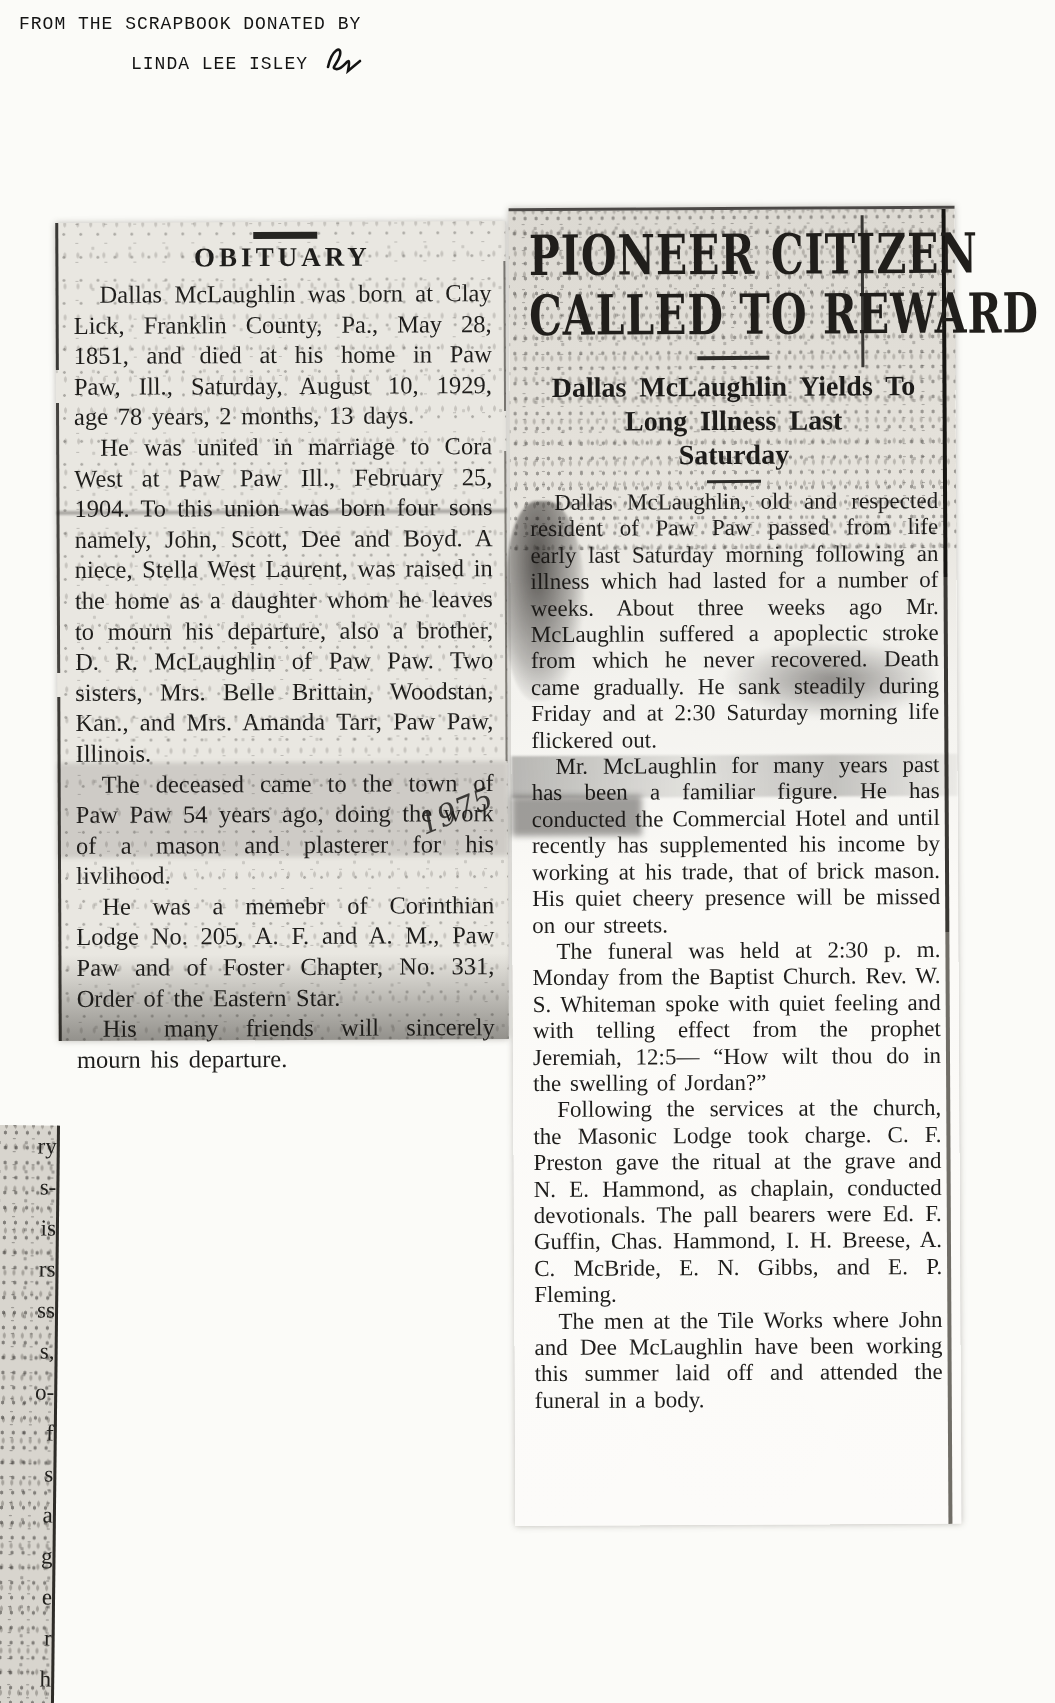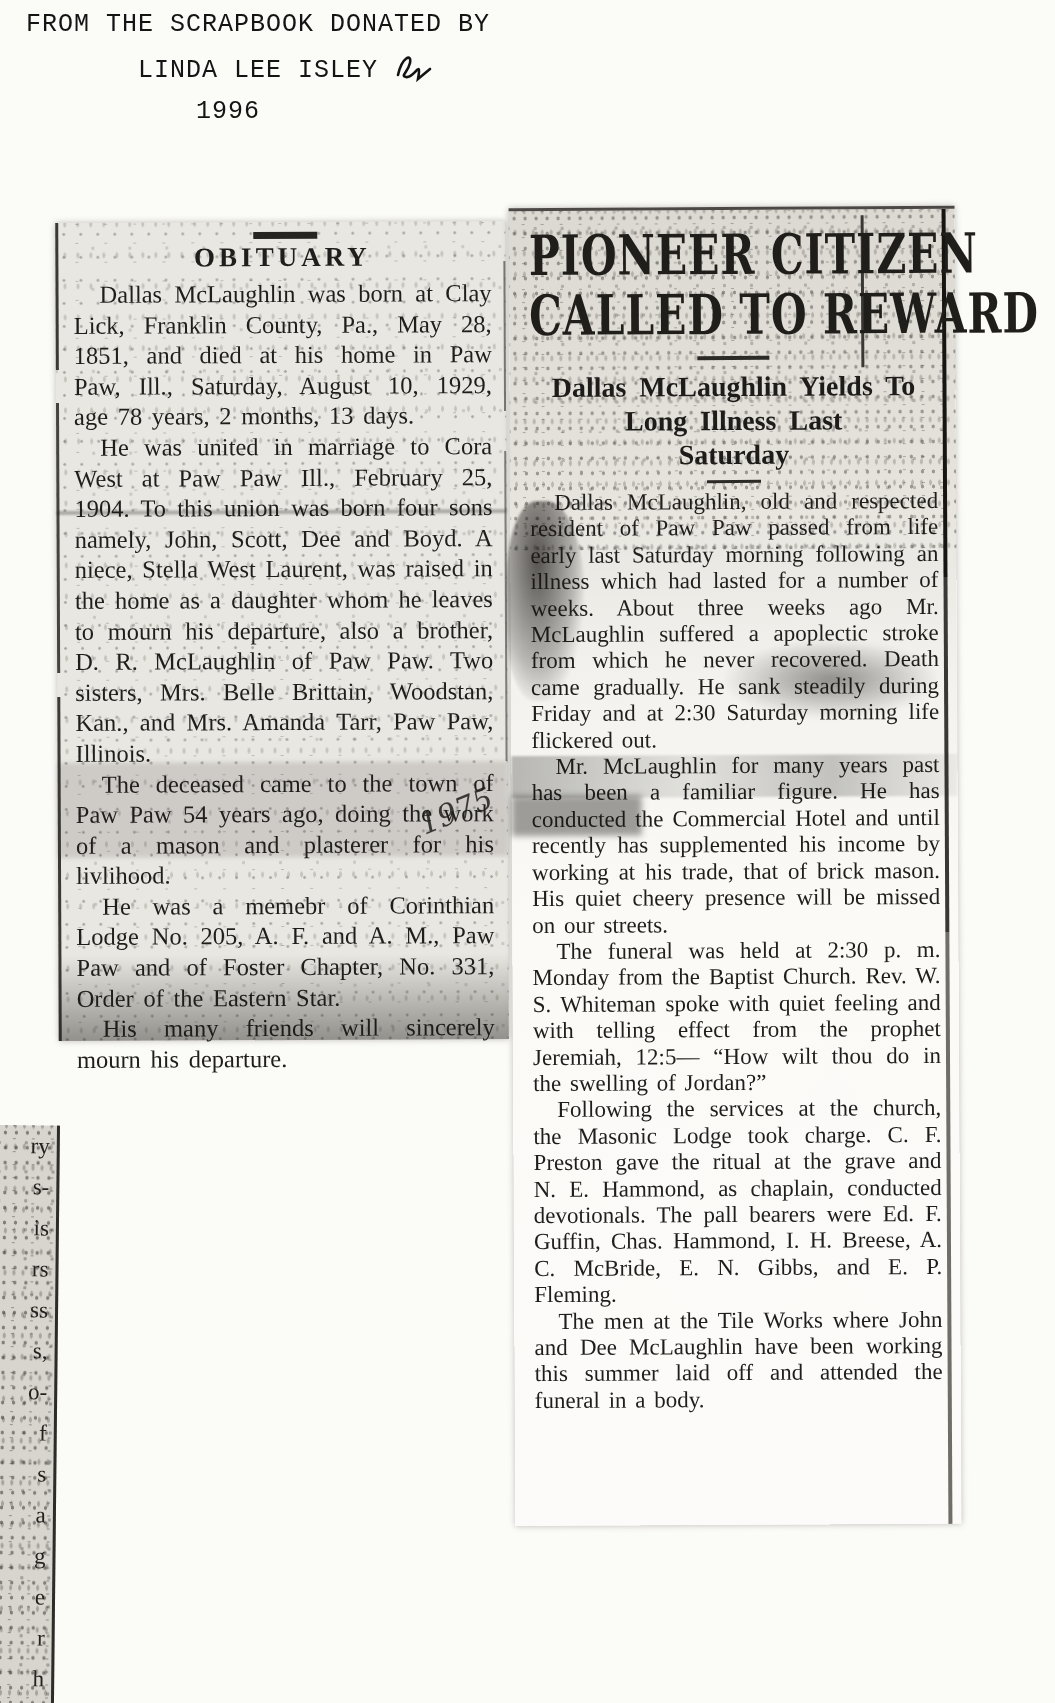--- a/index.html
+++ b/index.html
@@ -4,26 +4,26 @@
 <style>
   html,body{margin:0;padding:0;}
   body{
     width:1055px;height:1703px;position:relative;overflow:hidden;
     background:#fbfbf8;
     font-family:"Liberation Serif", serif;
     color:#1f1e1c;
   }
   
   .note{
-    position:absolute;left:26px;top:8px;
+    position:absolute;left:19px;top:8px;
     font-family:"Liberation Mono", monospace;
-    font-size:25px;line-height:33px;color:#141414;
+    font-size:18px;line-height:33px;color:#141414;
     letter-spacing:1px;white-space:nowrap;
   }
-  .note .l2{margin-left:112px;margin-top:8px;}
+  .note .l2{margin-left:112px;}
   .note .l3{margin-left:112px;}
   .note .l4{margin-left:170px;}
   .scribble{display:inline-block;vertical-align:-8px;margin-left:14px;}
   
   .speckle{
     background-image:
       radial-gradient(rgba(30,28,25,0.30) 1px, transparent 1.4px),
       radial-gradient(rgba(30,28,25,0.22) 1px, transparent 1.5px),
       radial-gradient(rgba(30,28,25,0.15) 1.3px, transparent 1.9px),
       radial-gradient(rgba(60,55,50,0.20) 1px, transparent 1.6px);
@@ -114,33 +114,32 @@
     background:linear-gradient(90deg, rgba(20,19,17,.55), rgba(20,19,17,.18) 40%, rgba(20,19,17,.45) 72%, rgba(20,19,17,.1));}
   #pioneer .blob4{left:0;top:585px;width:130px;height:40px;background:rgba(22,20,18,.4);filter:blur(3px);}
   
   #strip{
     left:0;top:1125px;width:60px;height:578px;
     background-color:#d8d5ce;
     border-right:3px solid #2e2c28;
     transform:rotate(0.6deg);transform-origin:top left;
   }
   #strip .frag{
-    text-align:right;padding-right:7px;height:41px;line-height:41px;
+    text-align:right;padding-right:0;height:41px;line-height:41px;
     font-size:23px;color:#23221f;
   }
 </style>
 </head>
 <body>
 
 <div class="note">
   <div>FROM THE SCRAPBOOK DONATED BY</div>
   <div class="l2"><span>LINDA LEE ISLEY</span><span class="scribble"><svg width="44" height="36" viewBox="0 0 44 36">
           <path d="M6 26 C10 8, 20 4, 18 14 C16 23, 8 27, 14 28 C22 30, 30 8, 26 30 L38 20" fill="none" stroke="#141414" stroke-width="2.6" stroke-linecap="round"></path>
         </svg></span></div>
-  <div class="l4">1996</div>
 </div>
 
 <div id="obit" class="clip speckle">
   <div class="edge lborder"></div>
   <div class="edge rborder"></div>
   <div class="blob crease"></div>
   <div class="blob midband"></div>
   <div class="blob bottomband"></div>
   <div class="titlebar"></div>
   <h2>OBITUARY</h2>

